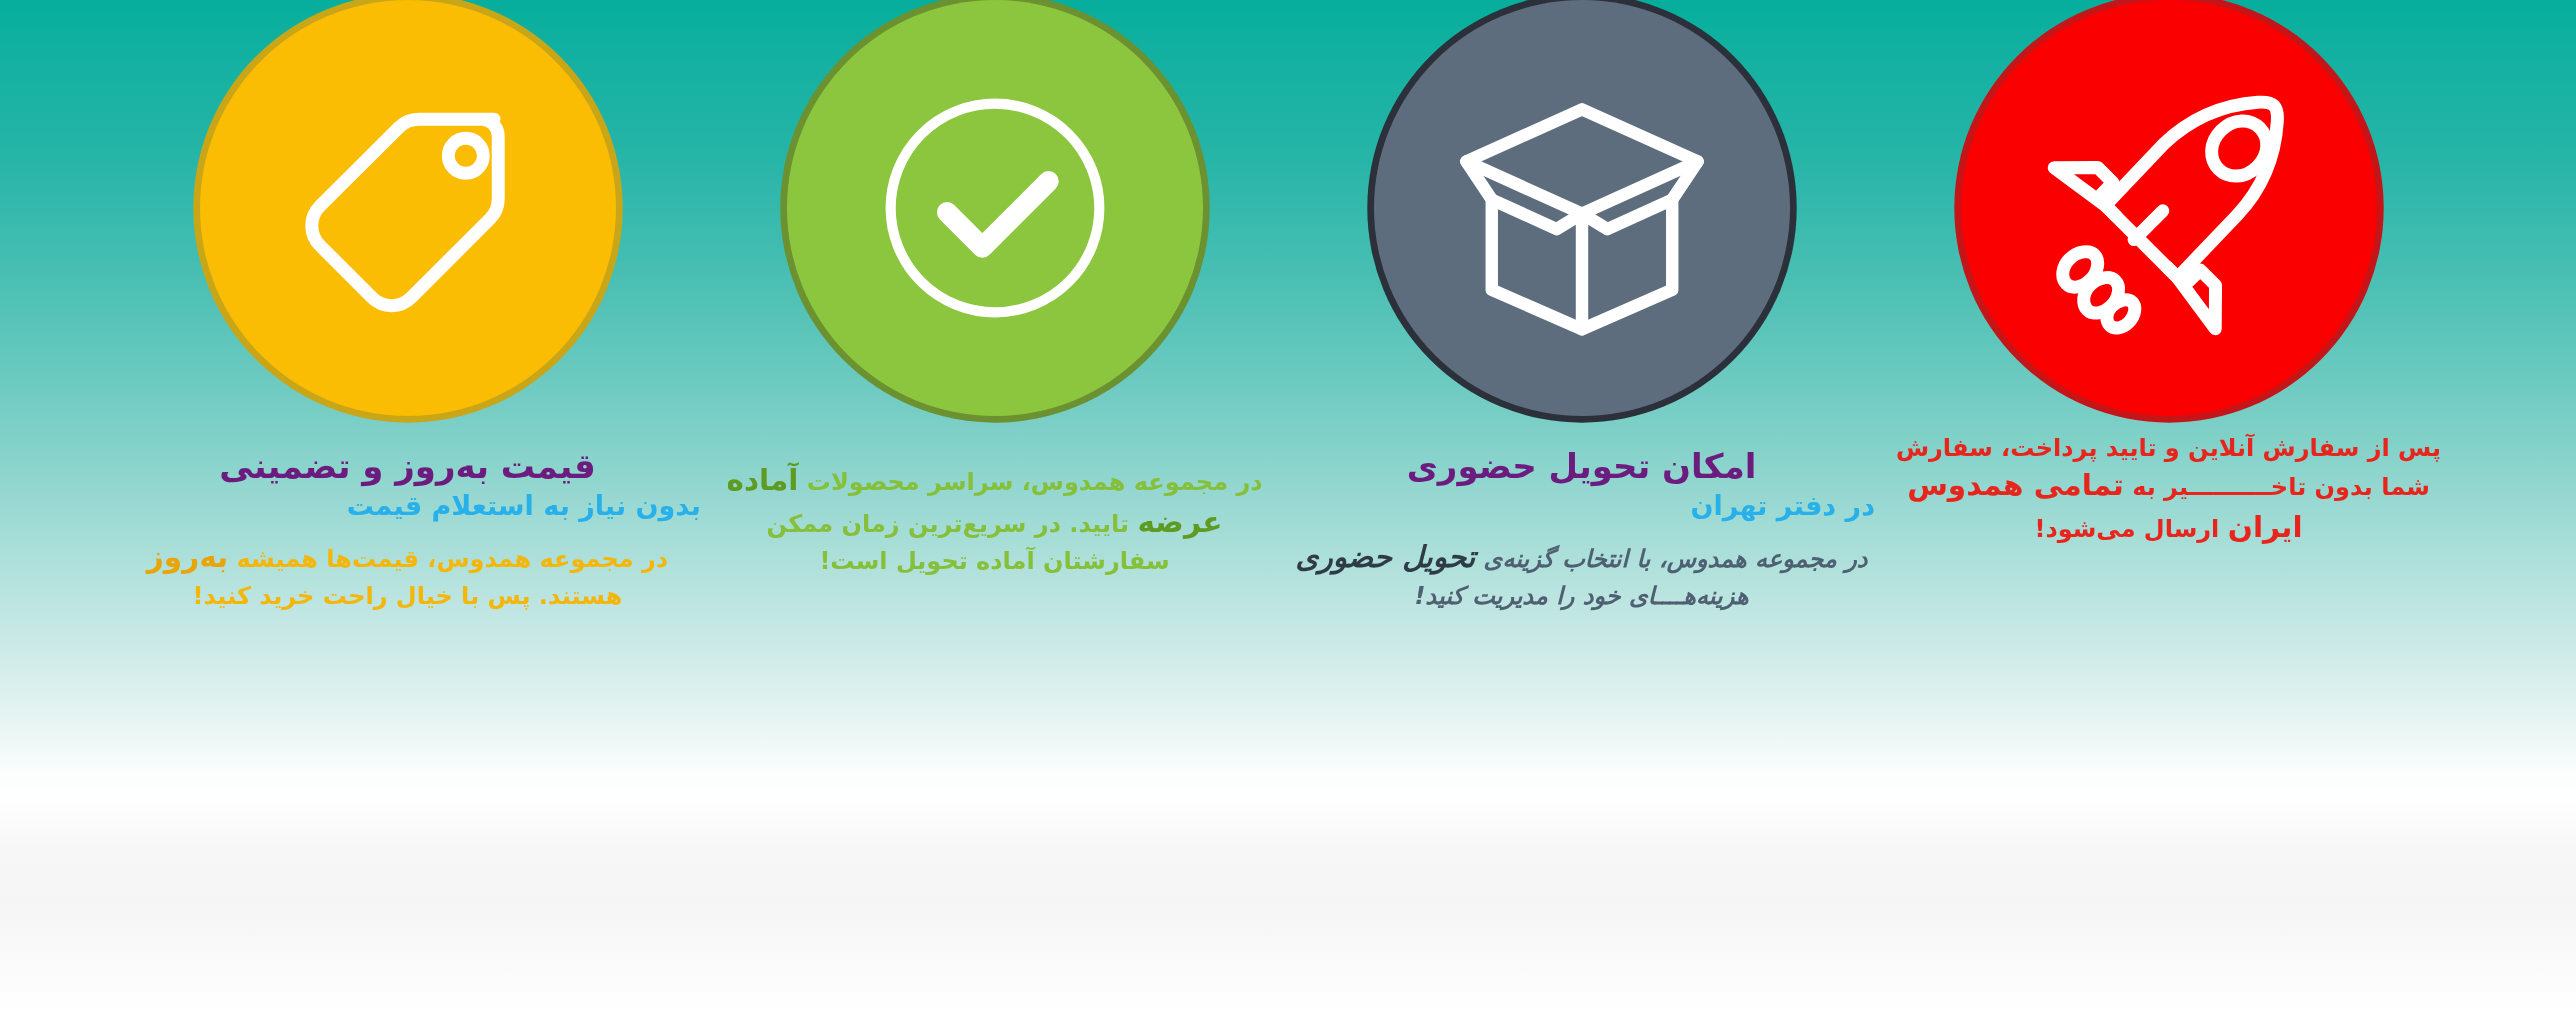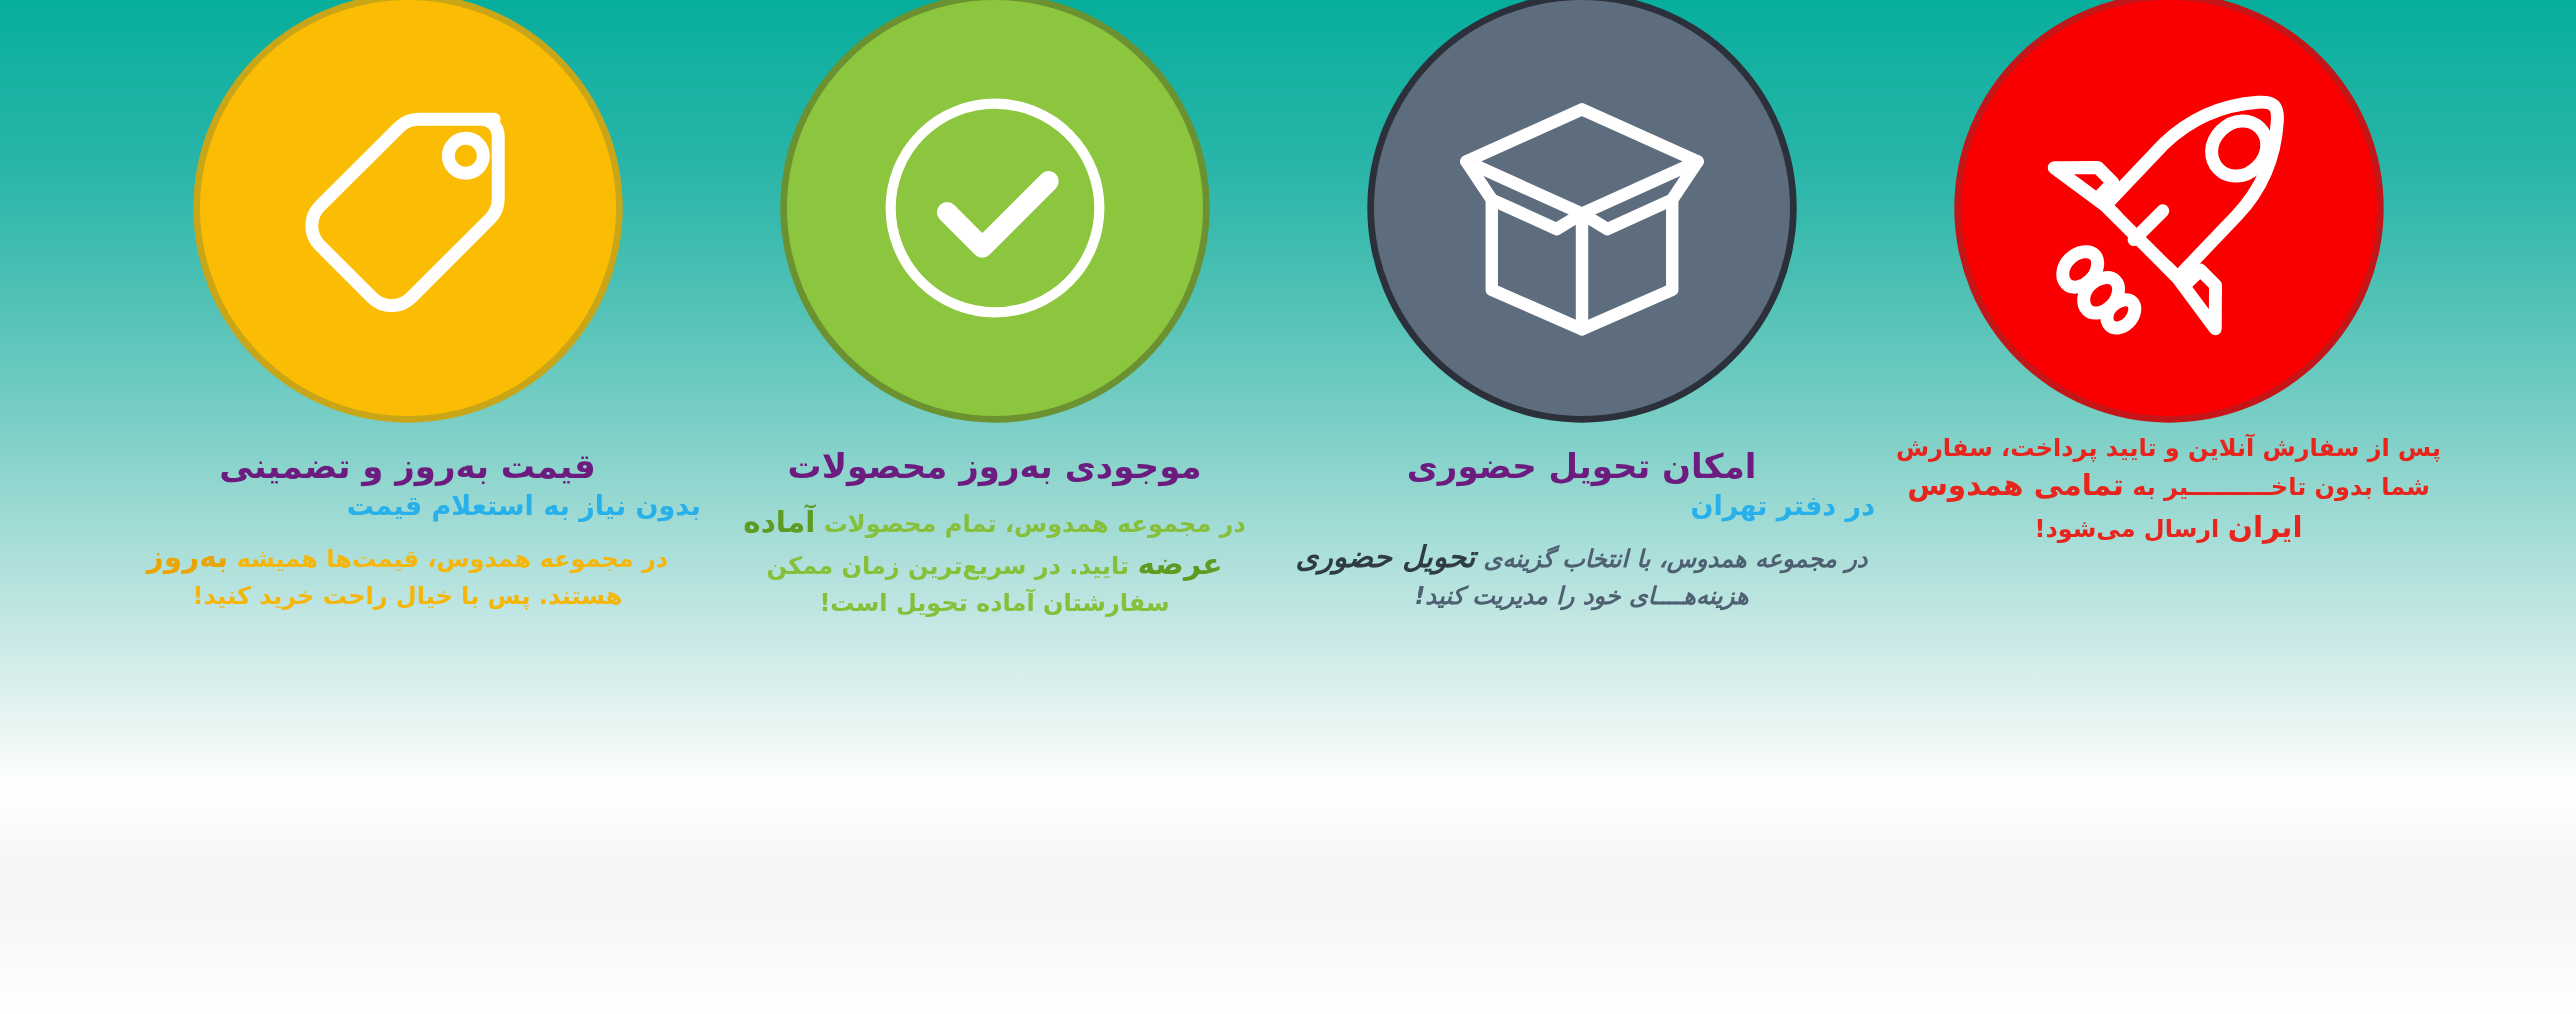--- a/index.html
+++ b/index.html
@@ -179,25 +179,24 @@
       <div class="badge badge-green">
         <span>
           <svg width="282" height="282" viewBox="0 0 100 100" fill="none" stroke="#ffffff" stroke-linecap="round" stroke-linejoin="round">
             <circle cx="50" cy="50" r="37" stroke-width="3.6"></circle>
             <path d="M33 51.5 45.5 64 69 40.5" stroke-width="7.2"></path>
           </svg>
         </span>
       </div>
 
       <div class="titles">
-        <div class="title-main">موجودی به‌روز محصولات</div>
       </div>
 
       <div class="body-text c-green">
-        <span>در مجموعه همدوس، تمام محصولات </span><span class="em em-green">آماده عرضه</span><span> تایید. در سریع‌ترین زمان ممکن سفارشتان آماده تحویل است!</span>
+        <span>در مجموعه همدوس، سراسر محصولات </span><span class="em em-green">آماده عرضه</span><span> تایید. در سریع‌ترین زمان ممکن سفارشتان آماده تحویل است!</span>
       </div>
     </div>
 
     <div class="col">
       <div class="badge badge-yellow">
         <span>
           <svg width="282" height="282" viewBox="0 0 100 100" fill="none" stroke="#ffffff" stroke-width="5" stroke-linecap="round" stroke-linejoin="round">
             <path d="M80.5 18.5H53.8c-2.6 0-5.1 1-7 2.9L18.8 49.3c-3.9 3.9-3.9 10.1 0 14l18.4 18.4c3.9 3.9 10.1 3.9 14 0l27.9-27.9c1.9-1.9 2.9-4.4 2.9-7V24.5c0-3.3-2.7-6-6-6z" stroke-width="4.6"></path>
             <circle cx="70.5" cy="31.5" r="6.2" stroke-width="4.6"></circle>
           </svg>

